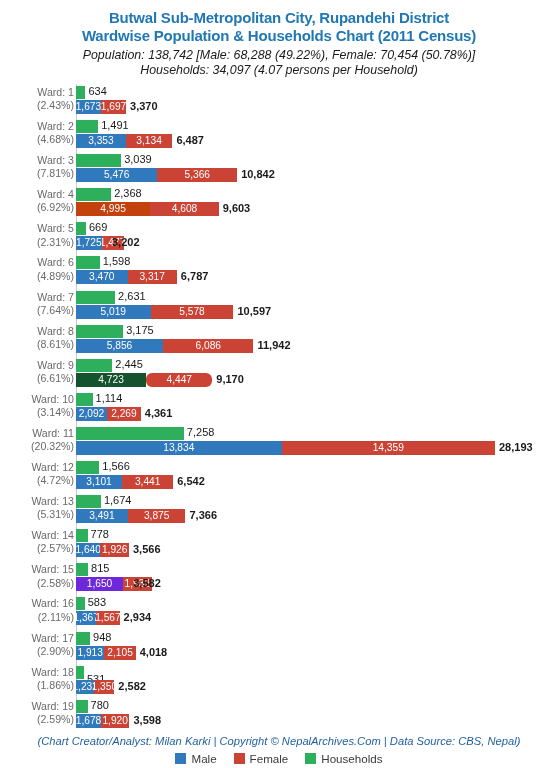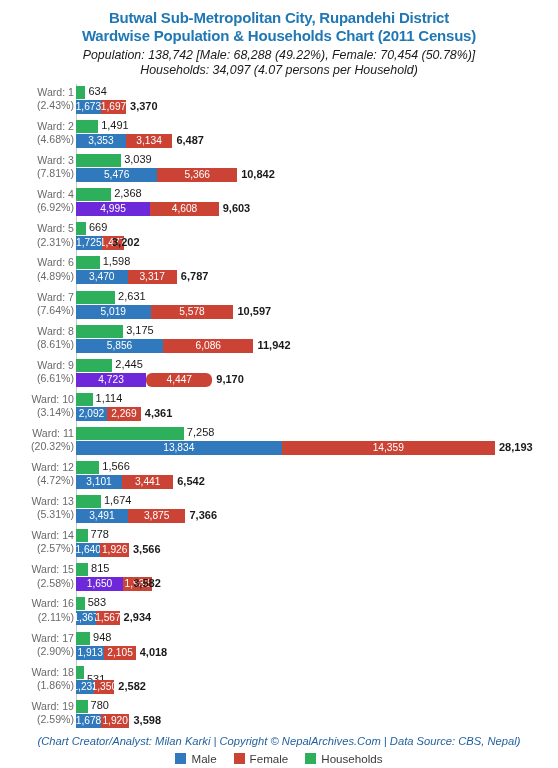--- a/index.html
+++ b/index.html
@@ -107,21 +107,21 @@
           <div class="val-out val-hh" style="left: 48.1651px;">3,039</div>
           <div class="bar-stack"><div class="seg seg-m" style="width: 81.3835px; background: rgb(48, 121, 189);"><span>5,476</span></div><div class="seg seg-f" style="width: 79.7487px; background: rgb(203, 67, 53);"><span>5,366</span></div></div>
           <div class="val-out val-tot" style="left: 165.132px;">10,842</div>
         </div>
       </div>
       <div class="row">
         <div class="row-label"><span>Ward: 4</span><span class="ln2">(6.92%)</span></div>
         <div class="bars">
           <div class="bar-hh" style="width: 35.1928px; background: rgb(46, 175, 91);"></div>
           <div class="val-out val-hh" style="left: 38.1928px;">2,368</div>
-          <div class="bar-stack"><div class="seg seg-m" style="width: 74.2349px; background: #6d28d9; text-align: right;"><span>4,995</span></div><div class="seg seg-f" style="width: 68.4834px; background: rgb(203, 67, 53);"><span>4,608</span></div></div>
+          <div class="bar-stack"><div class="seg seg-m" style="width: 74.2349px; background: #c2410c; text-align: right;"><span>4,995</span></div><div class="seg seg-f" style="width: 68.4834px; background: rgb(203, 67, 53);"><span>4,608</span></div></div>
           <div class="val-out val-tot" style="left: 146.718px;">9,603</div>
         </div>
       </div>
       <div class="row">
         <div class="row-label"><span>Ward: 5</span><span class="ln2">(2.31%)</span></div>
         <div class="bars">
           <div class="bar-hh" style="width: 9.94257px; background: rgb(46, 175, 91);"></div>
           <div class="val-out val-hh" style="left: 12.9426px;">669</div>
           <div class="bar-stack"><div class="seg seg-m" style="width: 25.6367px; background: rgb(48, 121, 189);"><span>1,725</span></div><div class="seg seg-f" style="width: 21.9509px; background: rgb(203, 67, 53);"><span>1,477</span></div></div>
           <div class="val-out val-tot" style="left: 36px; text-align: center;">3,202</div>
@@ -152,21 +152,21 @@
           <div class="val-out val-hh" style="left: 50.1864px;">3,175</div>
           <div class="bar-stack"><div class="seg seg-m" style="width: 87.031px; background: rgb(48, 121, 189);"><span>5,856</span></div><div class="seg seg-f" style="width: 90.4492px; background: rgb(203, 67, 53);"><span>6,086</span></div></div>
           <div class="val-out val-tot" style="left: 181.48px;">11,942</div>
         </div>
       </div>
       <div class="row">
         <div class="row-label"><span>Ward: 9</span><span class="ln2">(6.61%)</span></div>
         <div class="bars">
           <div class="bar-hh" style="width: 36.3372px; background: rgb(46, 175, 91);"></div>
           <div class="val-out val-hh" style="left: 39.3372px;">2,445</div>
-          <div class="bar-stack"><div class="seg seg-m" style="width: 70.1925px; background: #6d28d9;"><span>4,723</span></div><div class="seg seg-f" style="width: 66.0906px; background: rgb(203, 67, 53); border-radius: 6px;"><span>4,447</span></div></div>
+          <div class="bar-stack"><div class="seg seg-m" style="width: 70.1925px; background: #14532d;"><span>4,723</span></div><div class="seg seg-f" style="width: 66.0906px; background: rgb(203, 67, 53); border-radius: 6px;"><span>4,447</span></div></div>
           <div class="val-out val-tot" style="left: 140.283px;">9,170</div>
         </div>
       </div>
       <div class="row">
         <div class="row-label"><span>Ward: 10</span><span class="ln2">(3.14%)</span></div>
         <div class="bars">
           <div class="bar-hh" style="width: 16.5561px; background: rgb(46, 175, 91);"></div>
           <div class="val-out val-hh" style="left: 19.5561px;">1,114</div>
           <div class="bar-stack"><div class="seg seg-m" style="width: 31.091px; background: rgb(48, 121, 189);"><span>2,092</span></div><div class="seg seg-f" style="width: 33.7215px; background: rgb(203, 67, 53);"><span>2,269</span></div></div>
           <div class="val-out val-tot" style="left: 68.8125px;">4,361</div>

